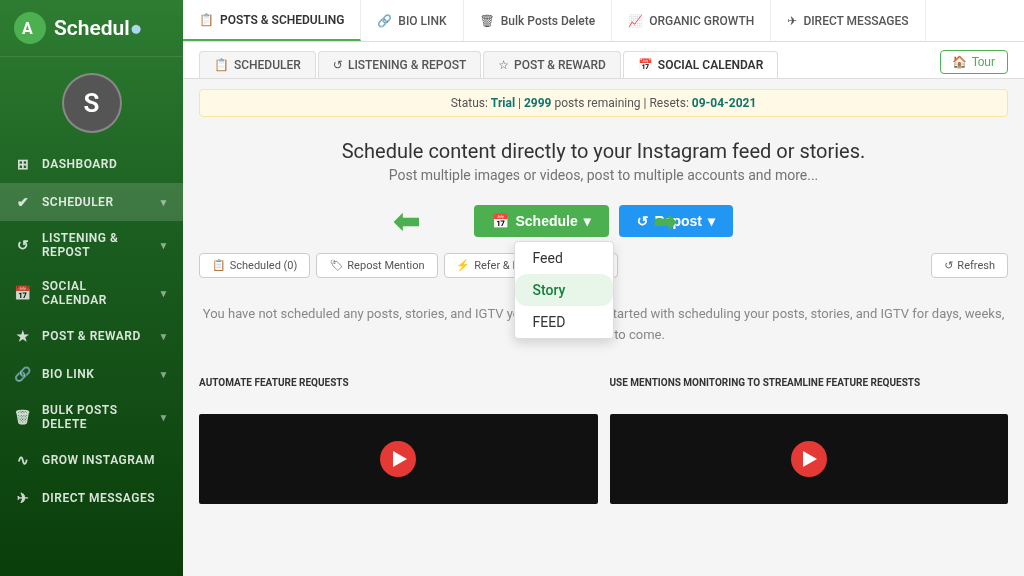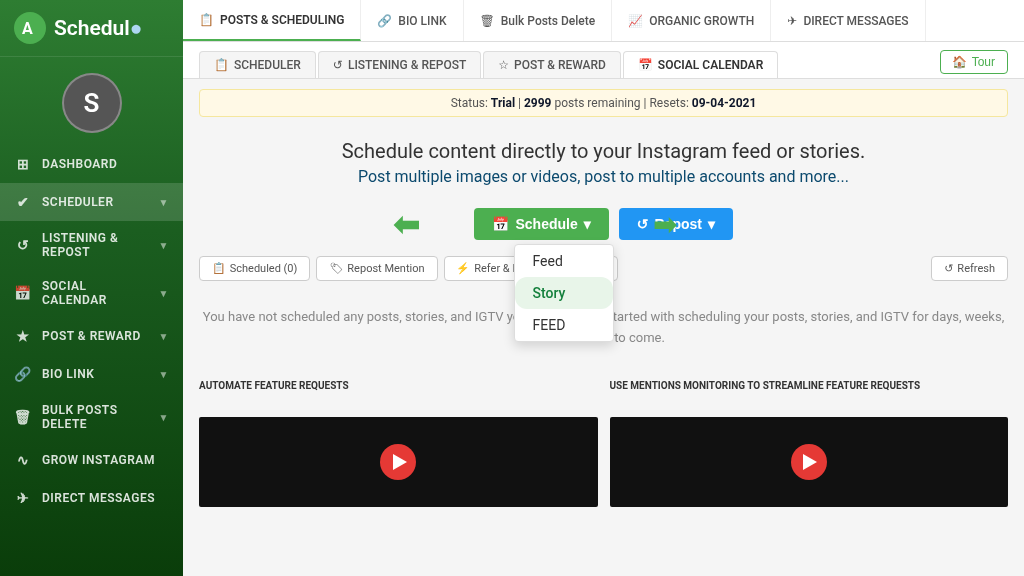--- a/index.html
+++ b/index.html
@@ -174,21 +174,21 @@
     .status-bar {
       background: #fff9e6;
       border: 1px solid #f5e79e;
       border-radius: 4px;
       margin: 10px 16px 6px;
       padding: 6px 14px;
       font-size: 12px;
       color: #555;
       text-align: center;
     }
-    .status-bar strong { color: #0f172a; }
+    .status-bar strong { color: #0f766e; }
 
     
     .content-area {
       flex: 1;
       padding: 0 16px;
       overflow-y: auto;
       position: relative;
     }
 
     
@@ -196,22 +196,22 @@
       text-align: center;
       padding: 16px 0 12px;
     }
     .hero-title {
       font-size: 20px;
       color: #333;
       font-weight: 400;
       margin-bottom: 4px;
     }
     .hero-sub {
-      font-size: 16px;
-      color: #0c4a6e;
+      font-size: 14px;
+      color: #737373;
     }
 
     
     .schedule-row {
       display: flex;
       justify-content: center;
       gap: 10px;
       margin: 10px 0;
       position: relative;
     }

